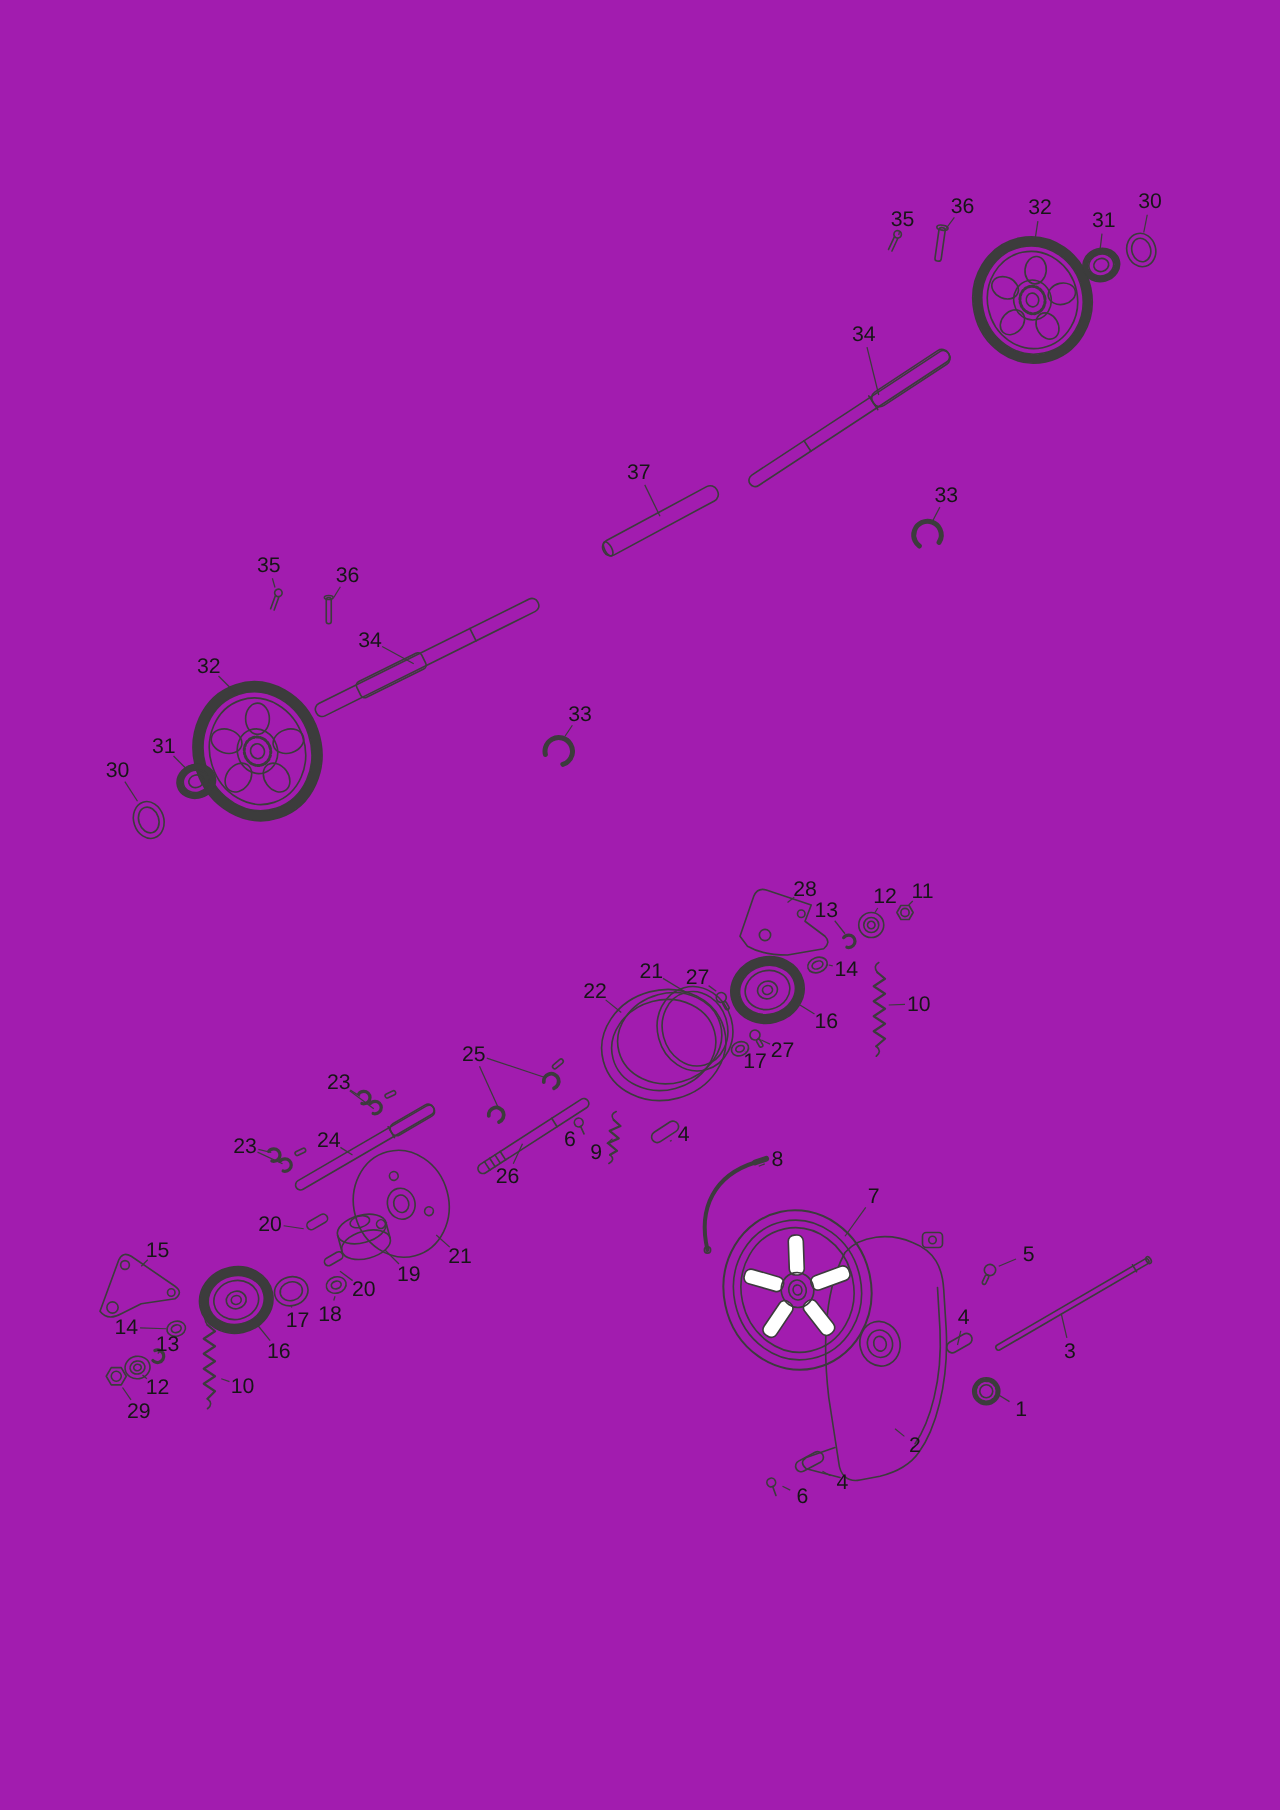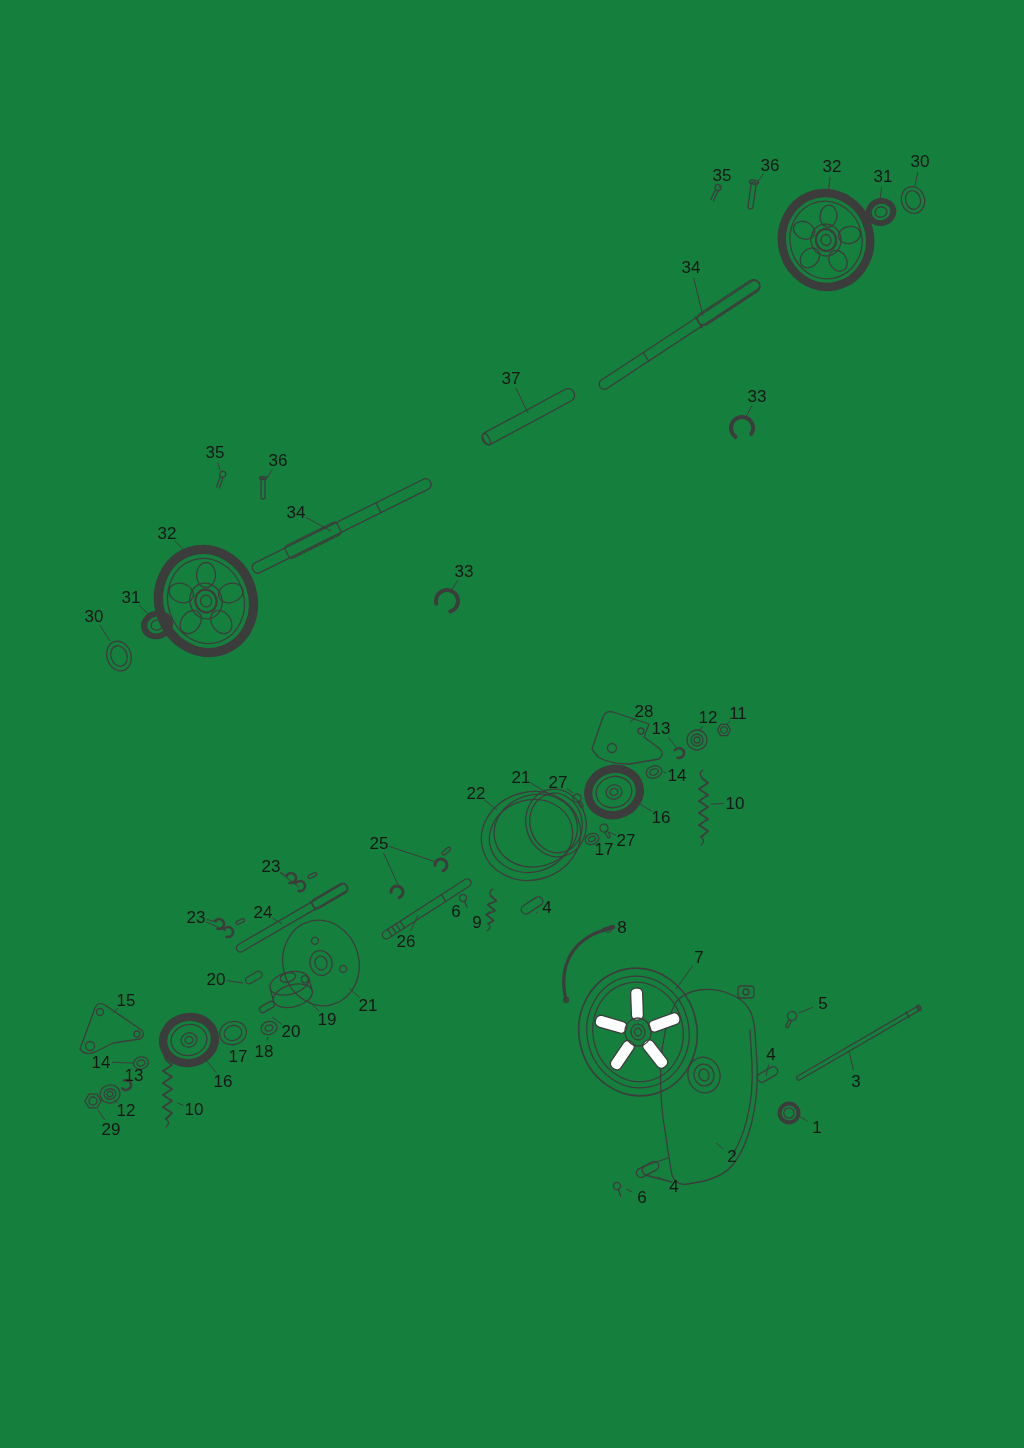--- a/index.html
+++ b/index.html
@@ -1,16 +1,16 @@
 <!DOCTYPE html>
 <html><head>
 <meta charset="utf-8">
 <style>
   html,body{margin:0;padding:0;background:#ffffff;}
-  .page{position:relative;width:1024px;height:1448px;background:#15803d;overflow:hidden;
+  .page{position:relative;width:1024px;height:1448px;background:#a21caf;overflow:hidden;
         font-family:"Liberation Sans",sans-serif;}
   svg{position:absolute;left:0;top:0;width:1024px;height:1448px;}
   #callout-layer text{
     font-family:"Liberation Sans",sans-serif;
     font-size:17px; fill:#161616; stroke:none;
     text-anchor:middle; dominant-baseline:central;
   }
   #callout-layer line{stroke:#3c3c3c;stroke-width:1;}
 </style>
 </head>

